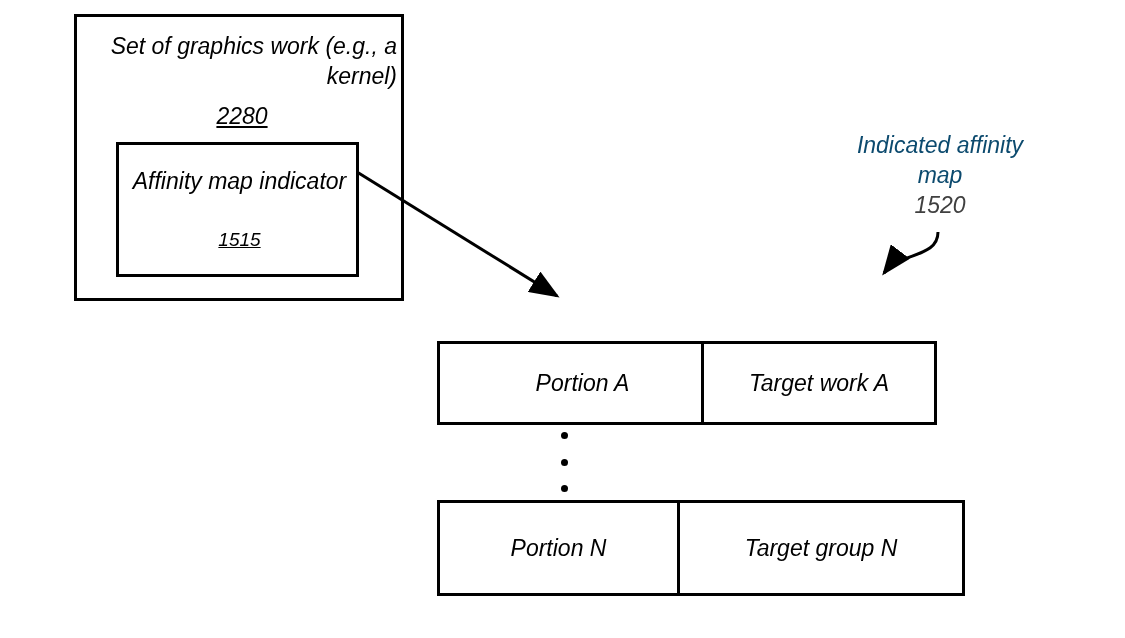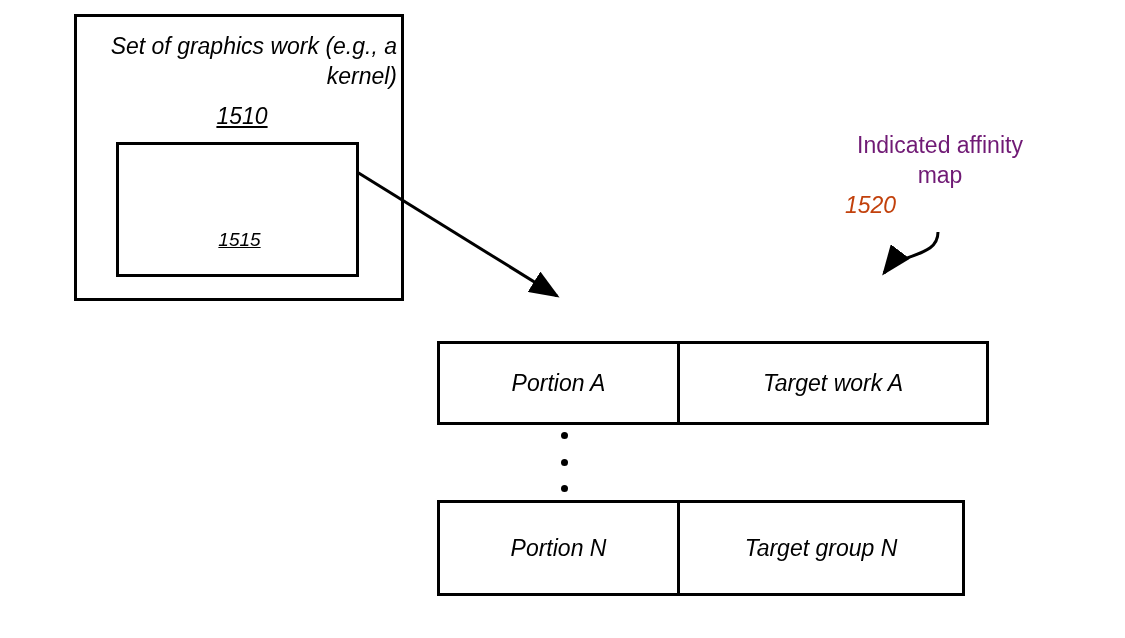--- a/index.html
+++ b/index.html
@@ -85,21 +85,21 @@
   }
 
   
   .map-row {
     position: absolute;
     border: 3px solid #000000;
     box-sizing: border-box;
     background: #ffffff;
     display: flex;
   }
-  #row-a { left: 437px; top: 341px; width: 552px; height: 84px; }
+  #row-a { left: 437px; top: 341px; width: 500px; height: 84px; padding-left: 24px; }
   #row-n { left: 437px; top: 500px; width: 528px; height: 96px; }
   .cell {
     display: flex;
     align-items: center;
     justify-content: center;
     font-style: italic;
     font-size: 23px;
     color: #000000;
   }
   .cell-portion {
@@ -131,54 +131,56 @@
     background: #000000;
   }
 
   
   #callout-label {
     position: absolute;
     left: 845px;
     top: 130px;
     width: 190px;
     text-align: center;
+    font-style: italic;
     font-size: 23px;
     line-height: 30px;
-    color: #701a75;
+    color: #0c4a6e;
   }
   #callout-ref {
     position: absolute;
     left: 845px;
     top: 192px;
     width: 190px;
-    text-align: left;
-    font-style: italic;
-    font-size: 23px;
-    color: #c2410c;
+    text-align: center;
+    font-style: italic;
+    font-size: 23px;
+    color: #404040;
   }
 
   svg.overlay {
     position: absolute;
     left: 0;
     top: 0;
     width: 1125px;
     height: 638px;
     pointer-events: none;
   }
 </style>
 </head>
 <body>
 
 <div id="canvas">
 
   <div id="outer-box">
     <div id="outer-title">Set of graphics work (e.g., a kernel)</div>
-    <div id="outer-ref">1510</div>
+    <div id="outer-ref">2280</div>
 
     <div id="inner-box">
+      <div id="inner-title">Affinity map indicator</div>
       <div id="inner-ref">1515</div>
     </div>
   </div>
 
   <div id="callout-label">Indicated affinity map</div>
   <div id="callout-ref">1520</div>
 
   <div class="map-row" id="row-a">
     <div class="cell cell-portion">Portion A</div>
     <div class="cell cell-target">Target work A</div>

